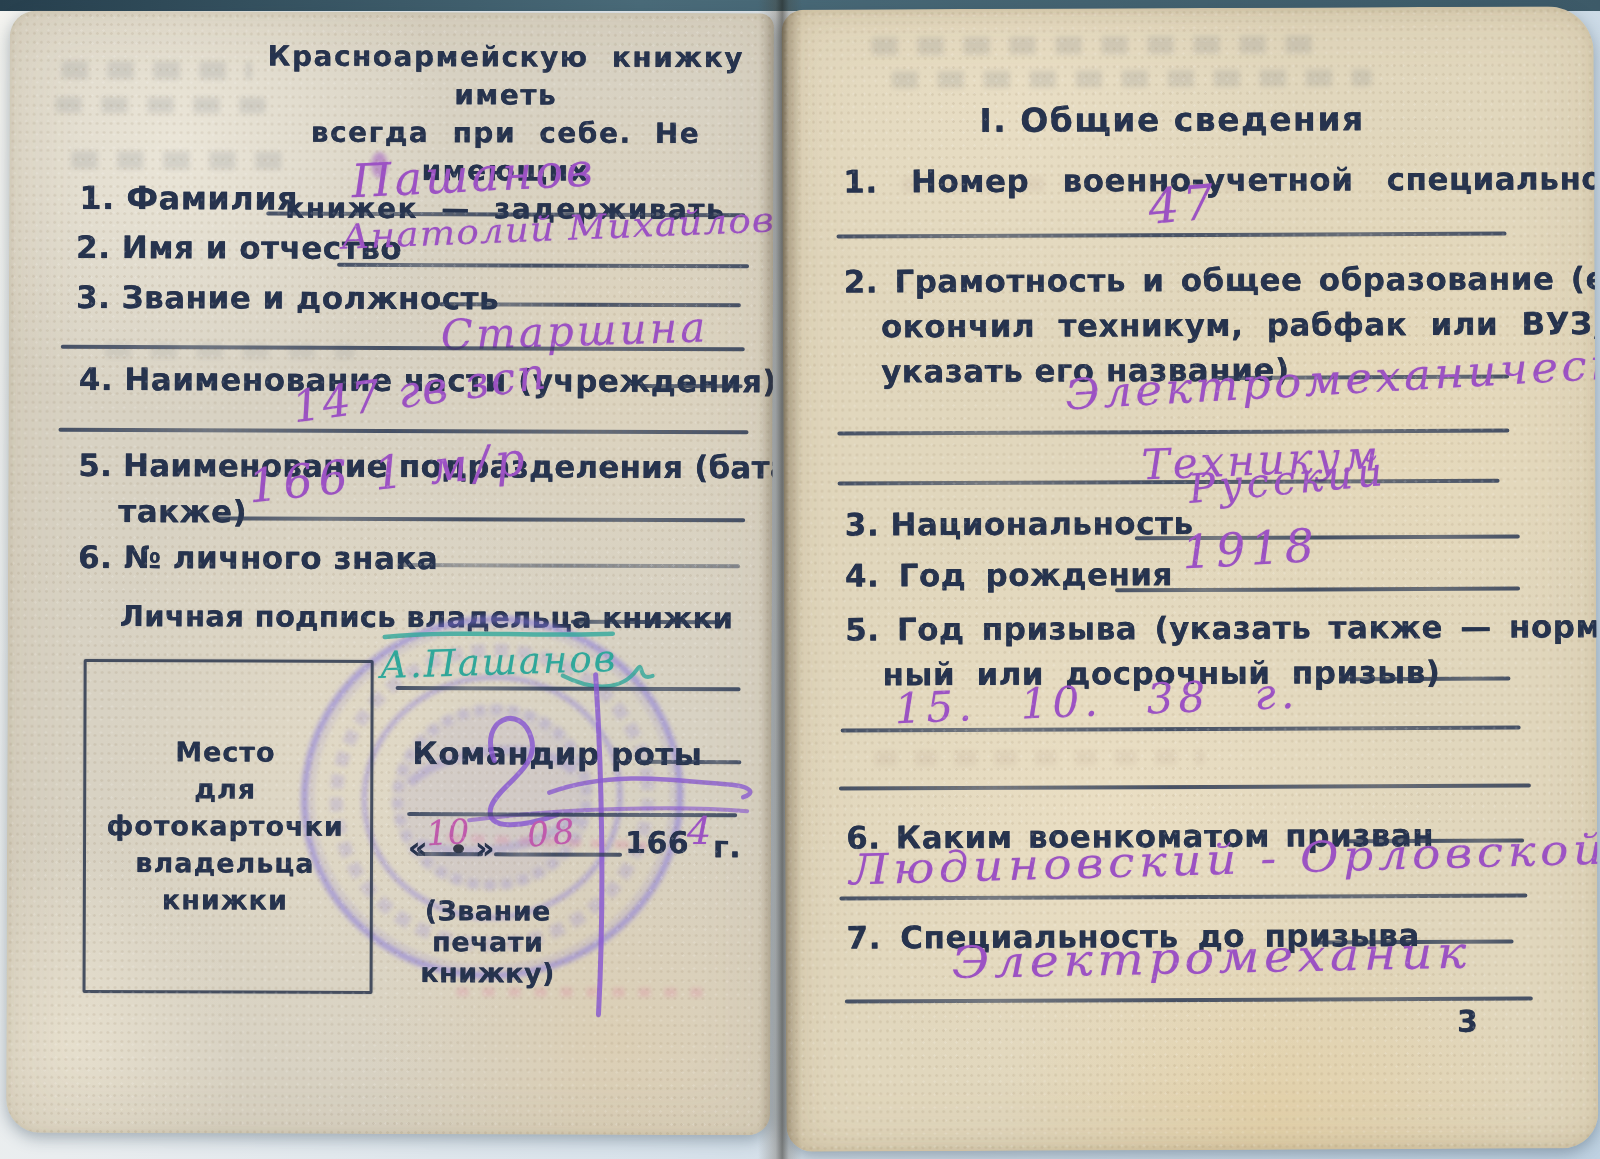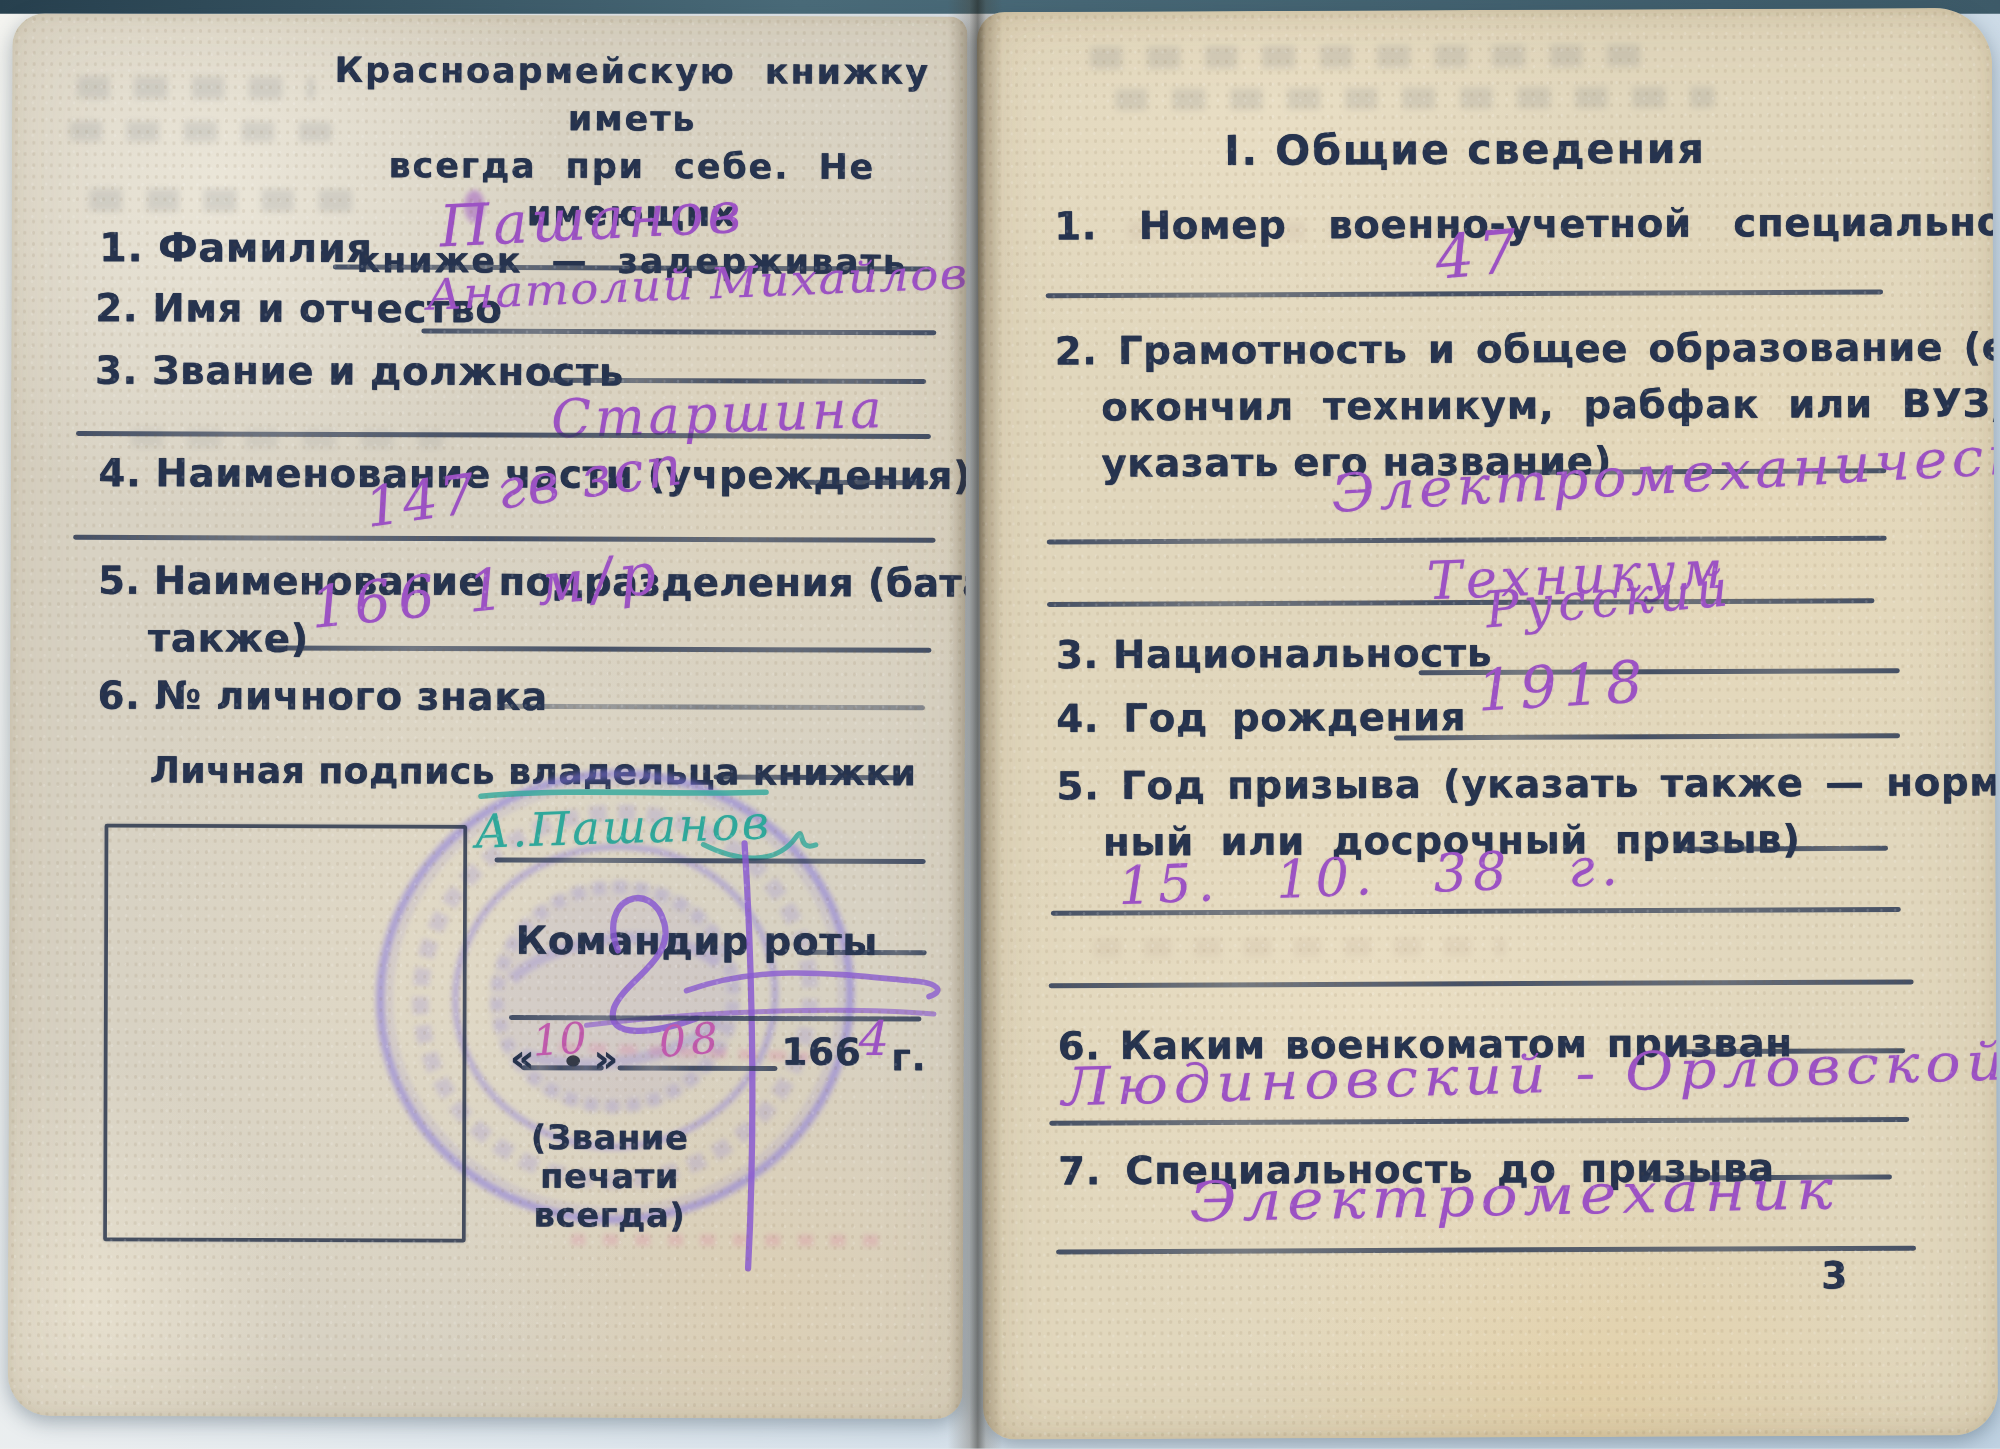--- a/index.html
+++ b/index.html
@@ -119,20 +119,27 @@
   <div style="position:absolute;left:450px;top:975px;width:260px;height:9px;background:repeating-linear-gradient(90deg,rgba(220,90,150,.4) 0 12px,transparent 12px 26px);filter:blur(2px);opacity:.45;"></div>
 
   <svg style="left:357px;top:611px;" width="300" height="95" viewBox="0 0 300 95">
     <path d="M 20 14 C 90 7, 180 13, 248 10" fill="none" stroke="rgba(47,168,155,.8)" stroke-width="4.5" stroke-linecap="round"></path>
     <path d="M 198 52 C 230 68, 258 66, 272 46 C 280 35, 272 58, 288 52" fill="none" stroke="rgba(47,168,155,.8)" stroke-width="4" stroke-linecap="round"></path>
   </svg>
   <div class="hw teal-text" style="left:372px;top:628px;font-size:37px;letter-spacing:2px;transform:rotate(-2deg);">А.Пашанов</div>
   <div class="rule" style="left:388px;top:674px;width:345px;"></div>
 
   <div class="photo-box" style="left:76px;top:648px;width:284px;height:328px;"></div>
+  <div class="pt center-block" style="left:76px;top:722px;width:284px;font-size:27px;line-height:37px;letter-spacing:1px;white-space:normal;">
+    <div>Место</div>
+    <div>для</div>
+    <div>фотокарточки</div>
+    <div>владельца</div>
+    <div>книжки</div>
+  </div>
 
   <div class="pt" style="left:405px;top:723px;font-size:31px;">Командир роты</div>
   <div class="rule" style="left:630px;top:747px;width:104px;"></div>
 
   <svg style="left:392px;top:630px;" width="368" height="380" viewBox="0 0 368 380">
     <path d="M 95 118 C 78 76, 122 60, 132 96 C 140 126, 100 142, 92 164 C 84 190, 126 184, 158 172" fill="none" stroke="rgba(138,91,208,.85)" stroke-width="5" stroke-linecap="round"></path>
     <path d="M 150 150 C 210 128, 268 136, 336 142 C 352 144, 356 150, 344 154" fill="none" stroke="rgba(138,91,208,.8)" stroke-width="4.5" stroke-linecap="round"></path>
     <path d="M 70 178 C 160 166, 280 162, 348 168" fill="none" stroke="rgba(138,91,208,.65)" stroke-width="4" stroke-linecap="round"></path>
     <path d="M 196 32 C 202 120, 206 250, 200 372" fill="none" stroke="rgba(138,91,208,.85)" stroke-width="5" stroke-linecap="round"></path>
   </svg>
@@ -144,21 +151,21 @@
   <div class="pt" style="left:468px;top:818px;font-size:30px;">»</div>
   <div class="rule" style="left:410px;top:840px;width:66px;"></div>
   <div class="hw hw-m" style="left:520px;top:800px;font-size:34px;letter-spacing:4px;transform:rotate(-5deg);">08</div>
   <div class="rule" style="left:487px;top:840px;width:128px;"></div>
   <div class="pt" style="left:618px;top:812px;font-size:30px;">166</div>
   <div class="hw" style="left:680px;top:796px;font-size:38px;">4</div>
   <div class="pt" style="left:706px;top:816px;font-size:30px;">г.</div>
 
   <div class="pt center-block" style="left:388px;top:883px;width:186px;font-size:27px;line-height:31px;white-space:normal;">
     <div>(Звание</div>
-    <div>печати всегда)</div>
+    <div>печати книжку)</div>
   </div>
 </div>
 
 <div class="page" id="right-page">
 
   <div class="ghost" style="left:90px;top:28px;width:460px;height:18px;"></div>
   <div class="ghost" style="left:110px;top:62px;width:480px;height:17px;"></div>
   <div class="ghost ghost-warm" style="left:120px;top:168px;width:380px;height:15px;opacity:.3;"></div>
   <div class="ghost ghost-warm" style="left:90px;top:742px;width:330px;height:15px;opacity:.3;"></div>
 

